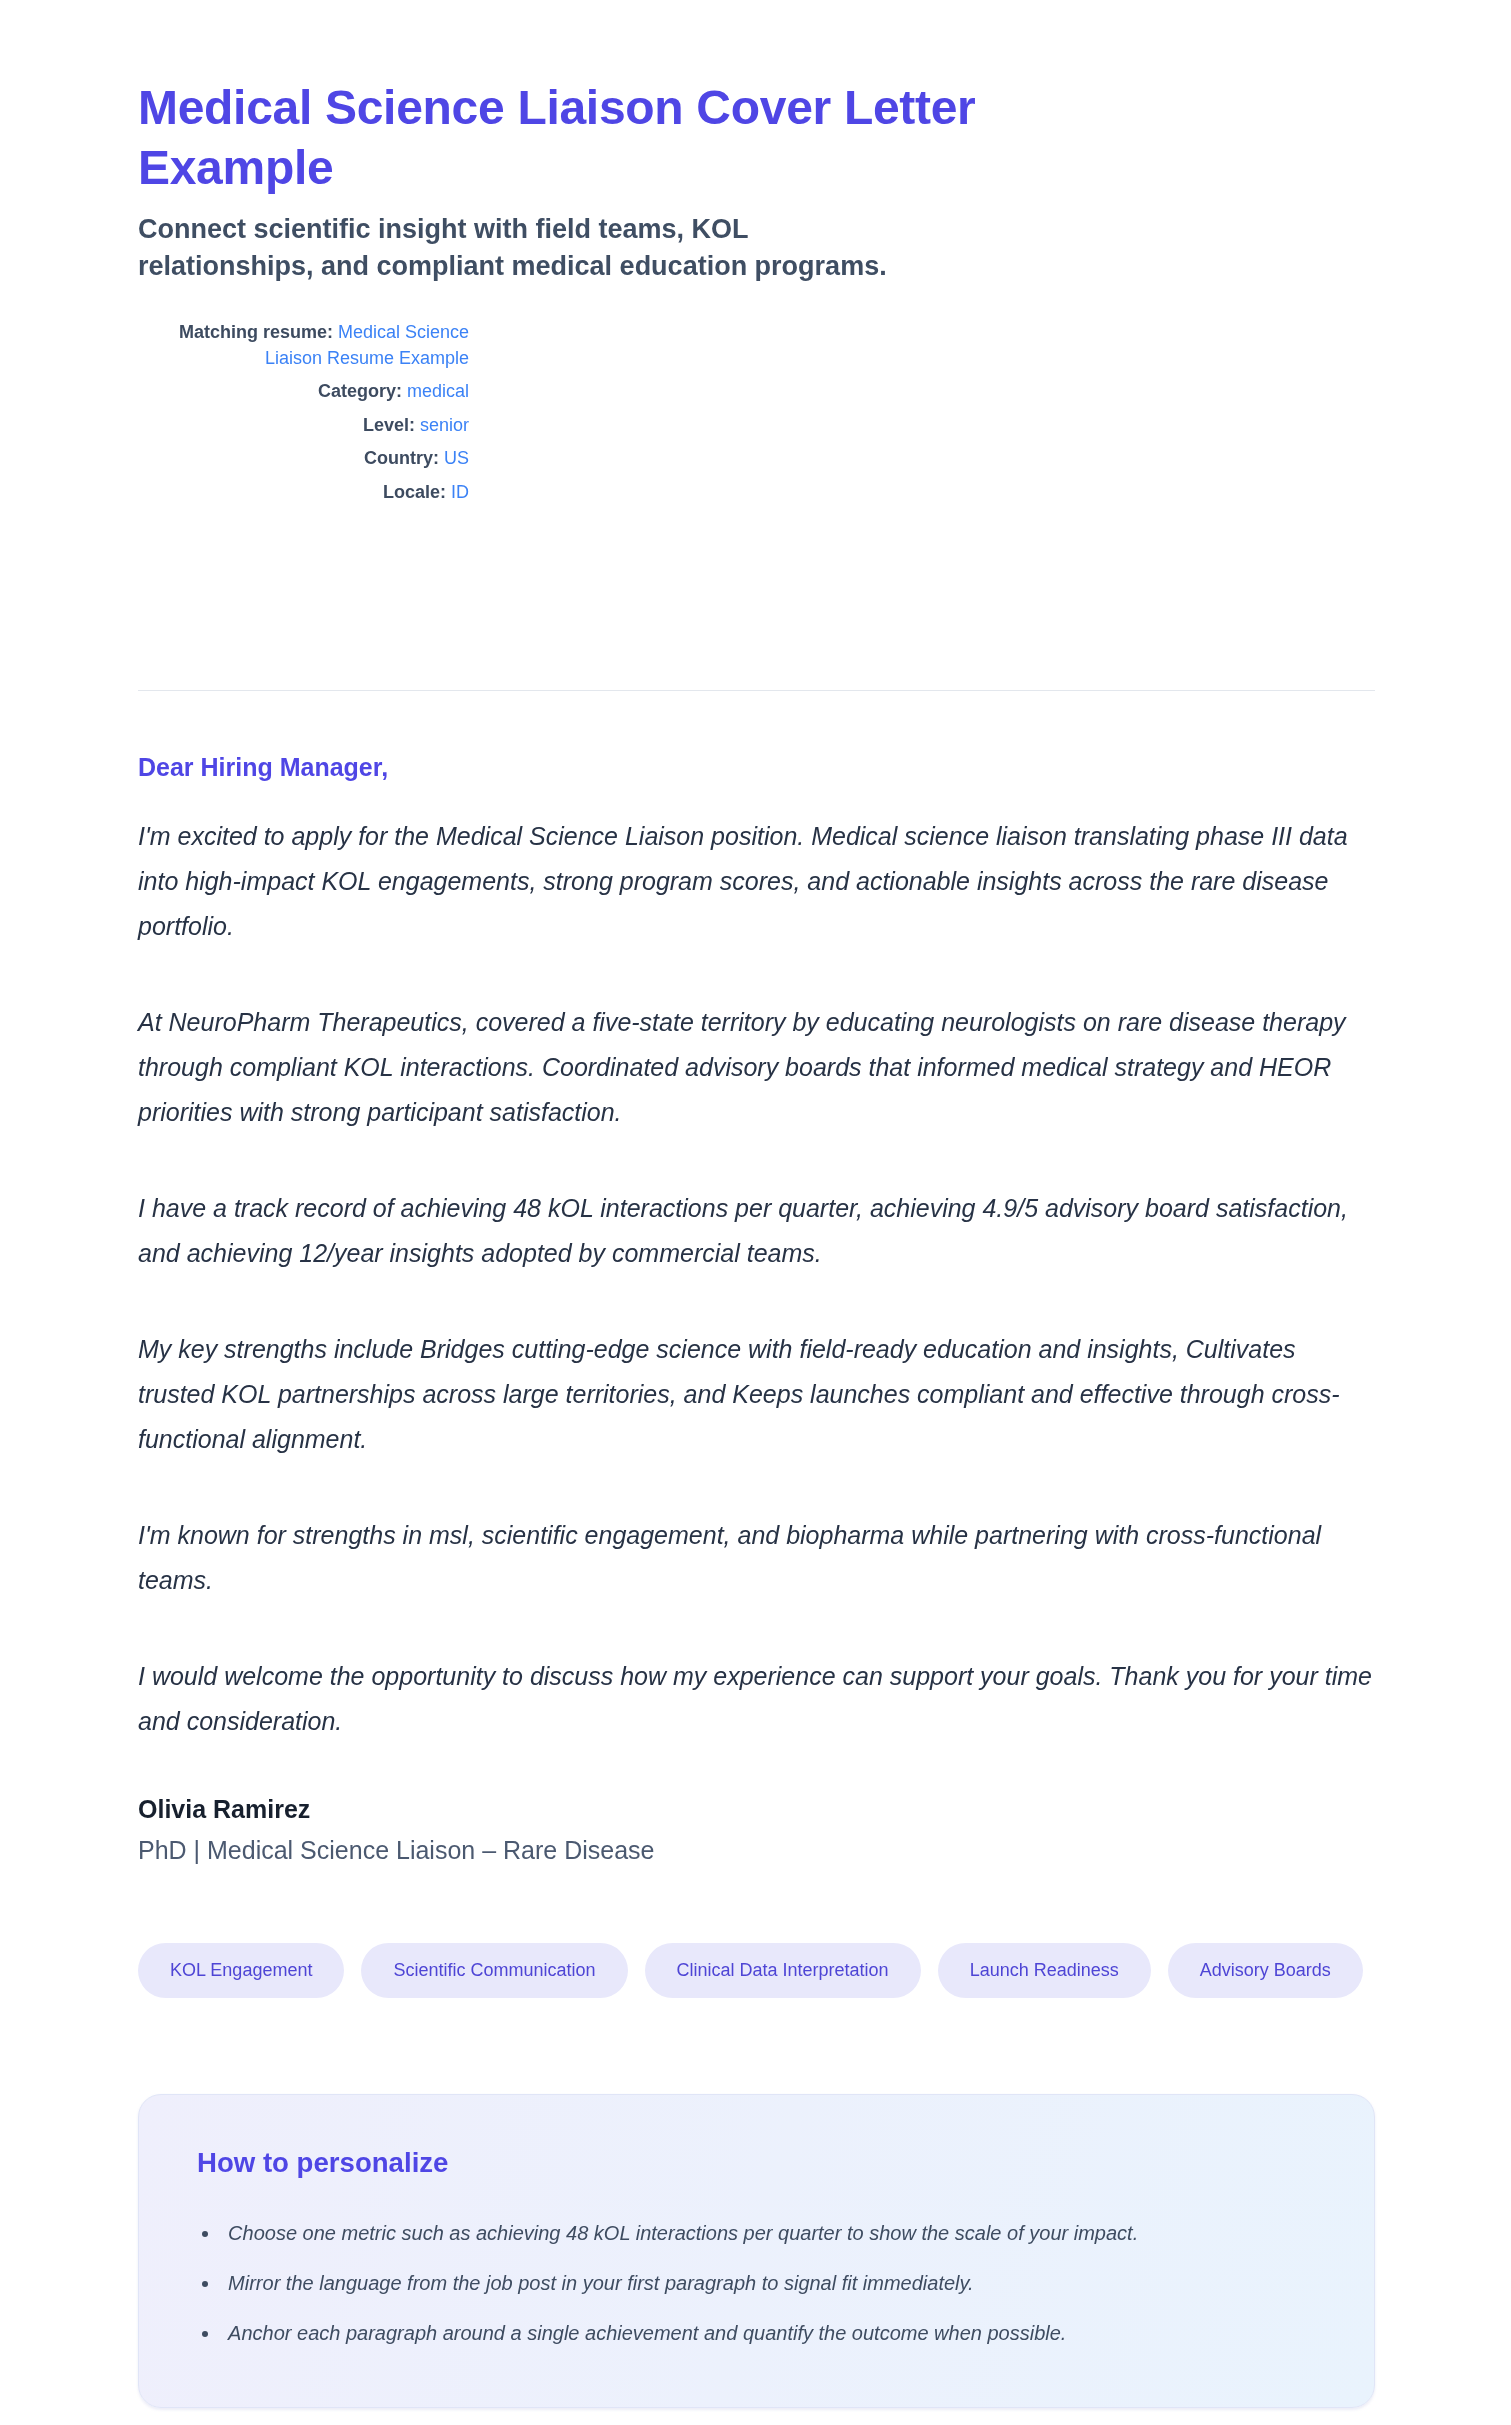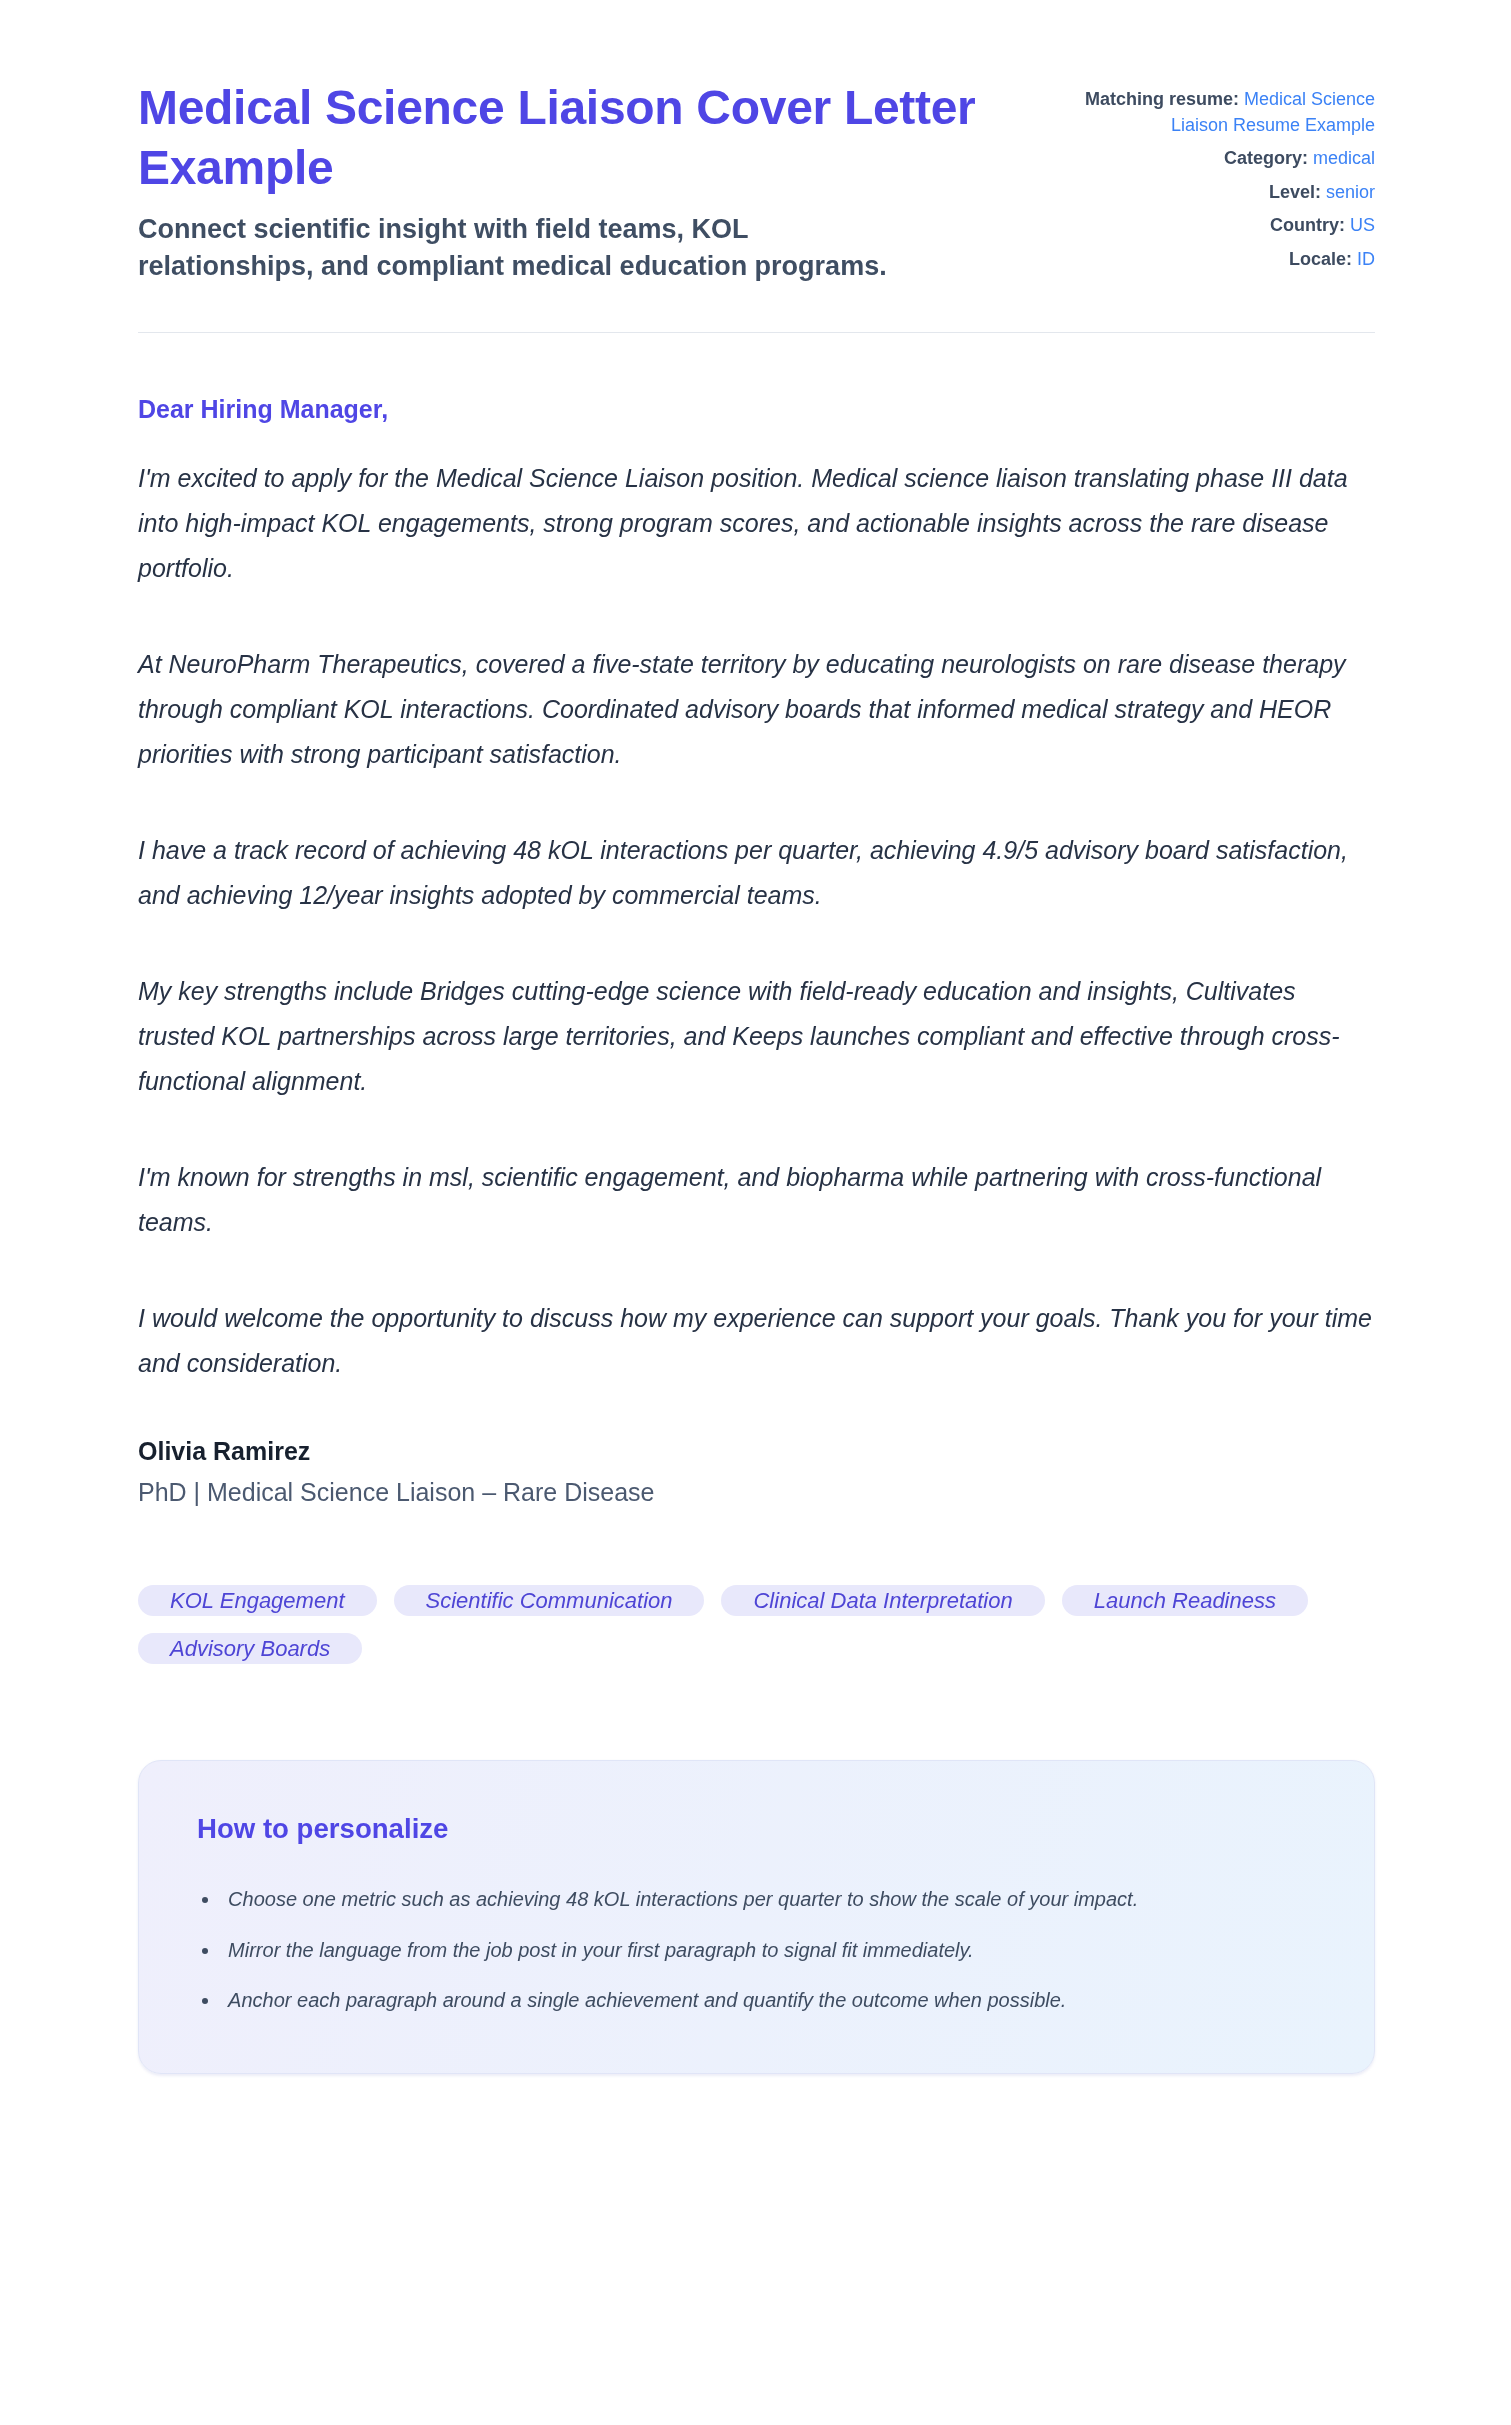--- a/index.html
+++ b/index.html
@@ -18,21 +18,21 @@
   body {
     width: 1512px;
     height: 2426px;
     background: #ffffff;
     overflow: hidden;
     font-family: "Liberation Sans", sans-serif;
   }
   .page { padding: 78px 137px 0 138px; }
 
   
-  .header { display: flex; gap: 27px; }
+  .header { display: flex; gap: 27px; flex-direction: column; }
   .header-left { flex: 1 1 auto; }
   h1.title {
     margin: 0;
     max-width: 871px;
     font-size: 48px;
     line-height: 1.26;
     font-weight: 700;
     letter-spacing: -0.3px;
     color: var(--accent);
   }
@@ -97,26 +97,25 @@
     margin-top: 78px;
     display: flex;
     flex-wrap: wrap;
     gap: 17px;
     max-width: 1238px;
   }
   .tag {
     display: inline-block;
     background: var(--pill-bg);
     color: var(--pill-text);
-    font-size: 22px;
+    font-size: 18px;
     line-height: 21.3px;
-    padding: 5px 32px;
+    padding: 17px 32px;
     border-radius: 28.5px;
     white-space: nowrap;
-    font-style: italic;
   }
 
   
   .tip-box {
     margin-top: 96px;
     background: linear-gradient(105deg, var(--tip-box-bg-start) 0%, var(--tip-box-bg-end) 100%);
     border: 0.9px solid #e0e5f7;
     border-radius: 23px;
     padding: 44px 50px 41px;
     box-shadow: 0 1.8px 2.7px rgba(120, 130, 200, 0.14);

